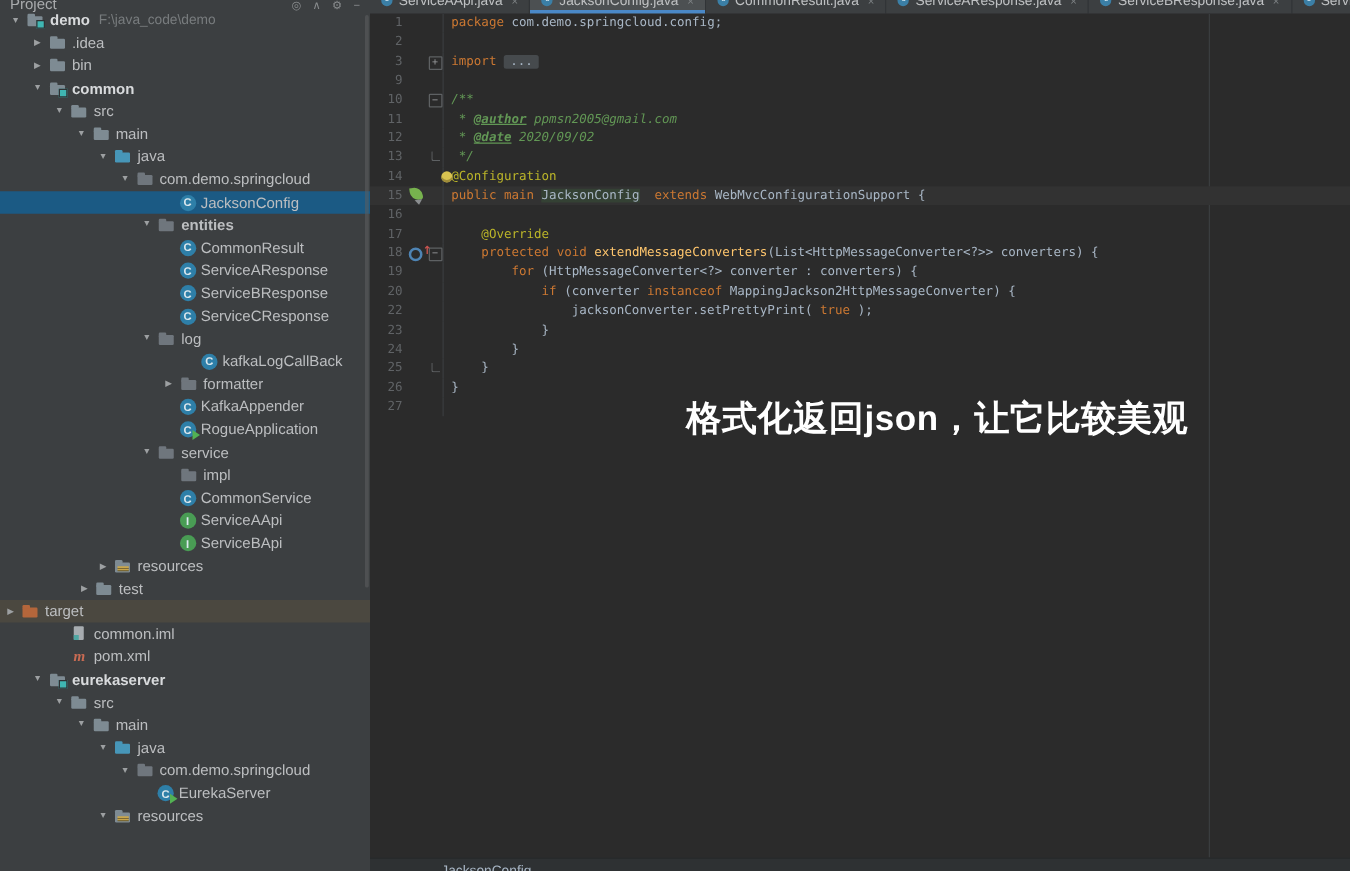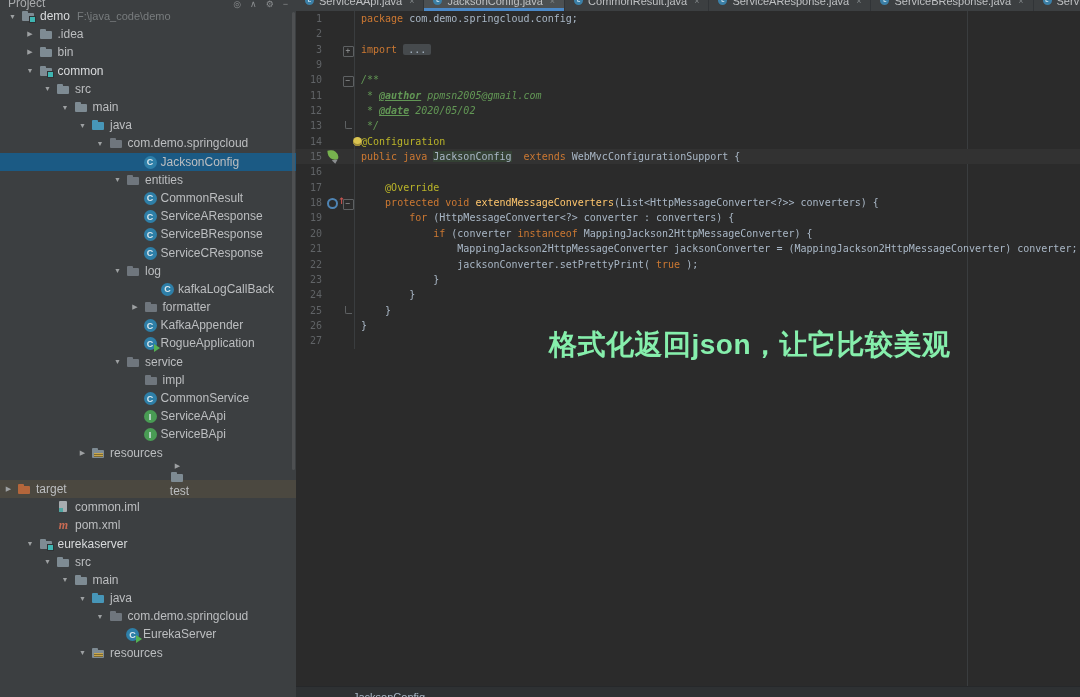--- a/index.html
+++ b/index.html
@@ -11,21 +11,21 @@
   .phead{height:11px;display:flex;justify-content:space-between;padding:0 8px;overflow:hidden}
   .ph-title{font-size:12px;line-height:7px;color:#A9ABAD}
   .ph-icons{display:flex;gap:9px}
   .phi{font-size:9px;line-height:8px;color:#8A8D8F}
   .tree{position:absolute;top:7px;left:0;right:0;bottom:0;overflow:hidden}
   .trow{height:18.2px;display:flex;align-items:center;font-size:12px;color:#BCBEC0;white-space:nowrap}
   .trow.sel{background:#1B5A84}
   .trow.hlt{background:#4B4840}
   .arw{width:17px;flex:none;text-align:center;font-size:7px;color:#9DA0A2}
   .lbl{margin-left:4px}
-  .lbl.bold{font-weight:400;color:#D8DADC}
+  .lbl.bold{font-weight:700;color:#D8DADC}
   .sfx{color:#787C7E;margin-left:7px;font-size:11px}
   .pscroll{position:absolute;right:1px;top:12px;width:3px;height:458px;background:#5C5F61;opacity:.55;border-radius:2px}
 
   
   .ti{width:15px;height:14px;position:relative;flex:none}
   .ti.f{--fc:#7E8B93}
   .ti.f::before{content:"";position:absolute;left:1px;top:4px;width:12px;height:8px;background:var(--fc);border-radius:1px}
   .ti.f::after{content:"";position:absolute;left:1px;top:2px;width:6px;height:3px;background:var(--fc);border-radius:1px 1px 0 0}
   .ti.f.source{--fc:#4796B8}
   .ti.f.package{--fc:#6F767D}
@@ -82,22 +82,22 @@
   .sg.fd{background:#464A4D;padding:0 5px;border-radius:2px;color:#A9B7C6}
   .bulb{position:absolute;left:57px;top:3px;width:9px;height:9px;border-radius:50%;
     background:#D9C350;box-shadow:inset 0 -2px 0 #A08D39;z-index:2}
   .gi-sp{position:absolute;left:2px;top:1px;width:10px;height:10px;background:#77B24E;
     border-radius:0 70% 20% 70%;transform:rotate(-8deg)}
   .gi-sp::after{content:"";position:absolute;left:3px;top:10px;border-left:3px solid transparent;
     border-right:3px solid transparent;border-top:4px solid #8B8E90}
   .gi-ov{position:absolute;left:1px;top:3px;width:7px;height:7px;border:2px solid #4E84B4;border-radius:50%}
   .gi-ov::after{content:"\2191";position:absolute;left:9px;top:-4px;color:#C75450;
     font:700 9px "DejaVu Sans",sans-serif}
-  .annot{position:absolute;left:253px;top:315px;font:600 28px "Liberation Sans",sans-serif;
-    color:#86efac;letter-spacing:.5px;white-space:nowrap}
+  .annot{position:absolute;left:253px;top:305px;font:600 28px "Liberation Sans",sans-serif;
+    color:#ffffff;letter-spacing:.5px;white-space:nowrap}
   .crumbs{height:10px;background:#2E3133;border-top:1px solid #26282A;overflow:hidden;padding-left:57px}
   .crumbs span{font-size:11px;line-height:13px;color:#A9B7C6;display:inline-block}
 </style>
 </head>
 <body>
 
 <div class="app">
   <aside class="panel">
     <div class="phead">
       <span class="ph-title">Project</span>
@@ -152,21 +152,21 @@
         <div class="trow" style="padding-left: 91.5px;">
           <span class="arw">▼</span>
           <span class="ti f package"></span>
           <span class="lbl">com.demo.springcloud</span>
         </div>
         <div class="trow sel" style="padding-left: 126.5px;">
           <span class="arw"></span>
           <span class="ti cir cls">C</span>
           <span class="lbl">JacksonConfig</span>
         </div>
-        <div class="trow" style="padding-left: 109px;">
+        <div class="trow" style="padding-left: 109px; font-weight: bold;">
           <span class="arw">▼</span>
           <span class="ti f package"></span>
           <span class="lbl">entities</span>
         </div>
         <div class="trow" style="padding-left: 126.5px;">
           <span class="arw"></span>
           <span class="ti cir cls">C</span>
           <span class="lbl">CommonResult</span>
         </div>
         <div class="trow" style="padding-left: 126.5px;">
@@ -234,21 +234,21 @@
           <span class="ti cir itf">I</span>
           <span class="lbl">ServiceBApi</span>
         </div>
         <div class="trow" style="padding-left: 74px;">
           <span class="arw">▶</span>
           <span class="ti f">
             <i class="stripes"></i>
           </span>
           <span class="lbl">resources</span>
         </div>
-        <div class="trow" style="padding-left: 59px; flex-direction: column;">
+        <div class="trow" style="padding-left: 59px;">
           <span class="arw">▶</span>
           <span class="ti f"></span>
           <span class="lbl">test</span>
         </div>
         <div class="trow hlt" style="">
           <span class="arw">▶</span>
           <span class="ti f excl"></span>
           <span class="lbl">target</span>
         </div>
         <div class="trow" style="padding-left: 39px;">
@@ -338,30 +338,29 @@
       </div>
     <div class="code">
       <div class="guide"></div>
       <div class="lines">
           <div class="cl"><span class="gnum">1</span><span class="gico"></span><span class="gfold"></span><span class="ct"><span class="sg kw">package</span><span class="sg pl"> com.demo.springcloud.config;</span></span></div>
           <div class="cl"><span class="gnum">2</span><span class="gico"></span><span class="gfold"></span><span class="ct"></span></div>
           <div class="cl"><span class="gnum">3</span><span class="gico"></span><span class="gfold"><span class="fm">+</span></span><span class="ct"><span class="sg kw">import</span><span class="sg pl"> </span><span class="sg fd">...</span></span></div>
           <div class="cl"><span class="gnum">9</span><span class="gico"></span><span class="gfold"></span><span class="ct"></span></div>
           <div class="cl"><span class="gnum">10</span><span class="gico"></span><span class="gfold"><span class="fm">−</span></span><span class="ct"><span class="sg cmt">/**</span></span></div>
           <div class="cl"><span class="gnum">11</span><span class="gico"></span><span class="gfold"></span><span class="ct"><span class="sg cmt"> * </span><span class="sg tag">@author</span><span class="sg cmti"> ppmsn2005@gmail.com</span></span></div>
-          <div class="cl"><span class="gnum">12</span><span class="gico"></span><span class="gfold"></span><span class="ct"><span class="sg cmt"> * </span><span class="sg tag">@date</span><span class="sg cmti"> 2020/05/02</span></span></div>
+          <div class="cl"><span class="gnum">12</span><span class="gico"></span><span class="gfold"></span><span class="ct"><span class="sg cmt"> * </span><span class="sg tag">@date</span><span class="sg cmti"> 2020/09/02</span></span></div>
           <div class="cl"><span class="gnum">13</span><span class="gico"></span><span class="gfold"><span class="fe"></span></span><span class="ct"><span class="sg cmt"> */</span></span></div>
           <div class="cl"><span class="gnum">14</span><span class="gico"></span><span class="gfold"></span><i class="bulb"></i><span class="ct"><span class="sg ann">@Configuration</span></span></div>
-          <div class="cl caret"><span class="gnum">15</span><span class="gico"><i class="gi-sp"></i></span><span class="gfold"></span><span class="ct"><span class="sg kw">public java</span><span class="sg pl"> </span><span class="sg hl">JacksonConfig</span><span class="sg pl">  </span><span class="sg kw">extends</span><span class="sg pl"> WebMvcConfigurationSupport {</span></span></div>
+          <div class="cl caret"><span class="gnum">15</span><span class="gico"><i class="gi-sp"></i></span><span class="gfold"></span><span class="ct"><span class="sg kw">public main</span><span class="sg pl"> </span><span class="sg hl">JacksonConfig</span><span class="sg pl">  </span><span class="sg kw">extends</span><span class="sg pl"> WebMvcConfigurationSupport {</span></span></div>
           <div class="cl"><span class="gnum">16</span><span class="gico"></span><span class="gfold"></span><span class="ct"></span></div>
           <div class="cl"><span class="gnum">17</span><span class="gico"></span><span class="gfold"></span><span class="ct"><span class="sg pl">    </span><span class="sg ann">@Override</span></span></div>
           <div class="cl"><span class="gnum">18</span><span class="gico"><i class="gi-ov"></i></span><span class="gfold"><span class="fm">−</span></span><span class="ct"><span class="sg pl">    </span><span class="sg kw">protected</span><span class="sg pl"> </span><span class="sg kw">void</span><span class="sg pl"> </span><span class="sg mth">extendMessageConverters</span><span class="sg pl">(List&lt;HttpMessageConverter&lt;?&gt;&gt; converters) {</span></span></div>
           <div class="cl"><span class="gnum">19</span><span class="gico"></span><span class="gfold"></span><span class="ct"><span class="sg pl">        </span><span class="sg kw">for</span><span class="sg pl"> (HttpMessageConverter&lt;?&gt; converter : converters) {</span></span></div>
           <div class="cl"><span class="gnum">20</span><span class="gico"></span><span class="gfold"></span><span class="ct"><span class="sg pl">            </span><span class="sg kw">if</span><span class="sg pl"> (converter </span><span class="sg kw">instanceof</span><span class="sg pl"> MappingJackson2HttpMessageConverter) {</span></span></div>
-          <div class="cl"><span class="gnum">21</span><span class="gico"></span><span class="gfold"></span><span class="ct"><span class="sg pl">                MappingJackson2HttpMessageConverter jacksonConverter = (MappingJackson2HttpMessageConverter) converter;</span></span></div>
           <div class="cl"><span class="gnum">22</span><span class="gico"></span><span class="gfold"></span><span class="ct"><span class="sg pl">                jacksonConverter.setPrettyPrint( </span><span class="sg kw">true</span><span class="sg pl"> );</span></span></div>
           <div class="cl"><span class="gnum">23</span><span class="gico"></span><span class="gfold"></span><span class="ct"><span class="sg pl">            }</span></span></div>
           <div class="cl"><span class="gnum">24</span><span class="gico"></span><span class="gfold"></span><span class="ct"><span class="sg pl">        }</span></span></div>
           <div class="cl"><span class="gnum">25</span><span class="gico"></span><span class="gfold"><span class="fe"></span></span><span class="ct"><span class="sg pl">    }</span></span></div>
           <div class="cl"><span class="gnum">26</span><span class="gico"></span><span class="gfold"></span><span class="ct"><span class="sg pl">}</span></span></div>
           <div class="cl"><span class="gnum">27</span><span class="gico"></span><span class="gfold"></span><span class="ct"></span></div>
         </div>
       <div class="annot">格式化返回json，让它比较美观</div>
     </div>
     <div class="crumbs">

